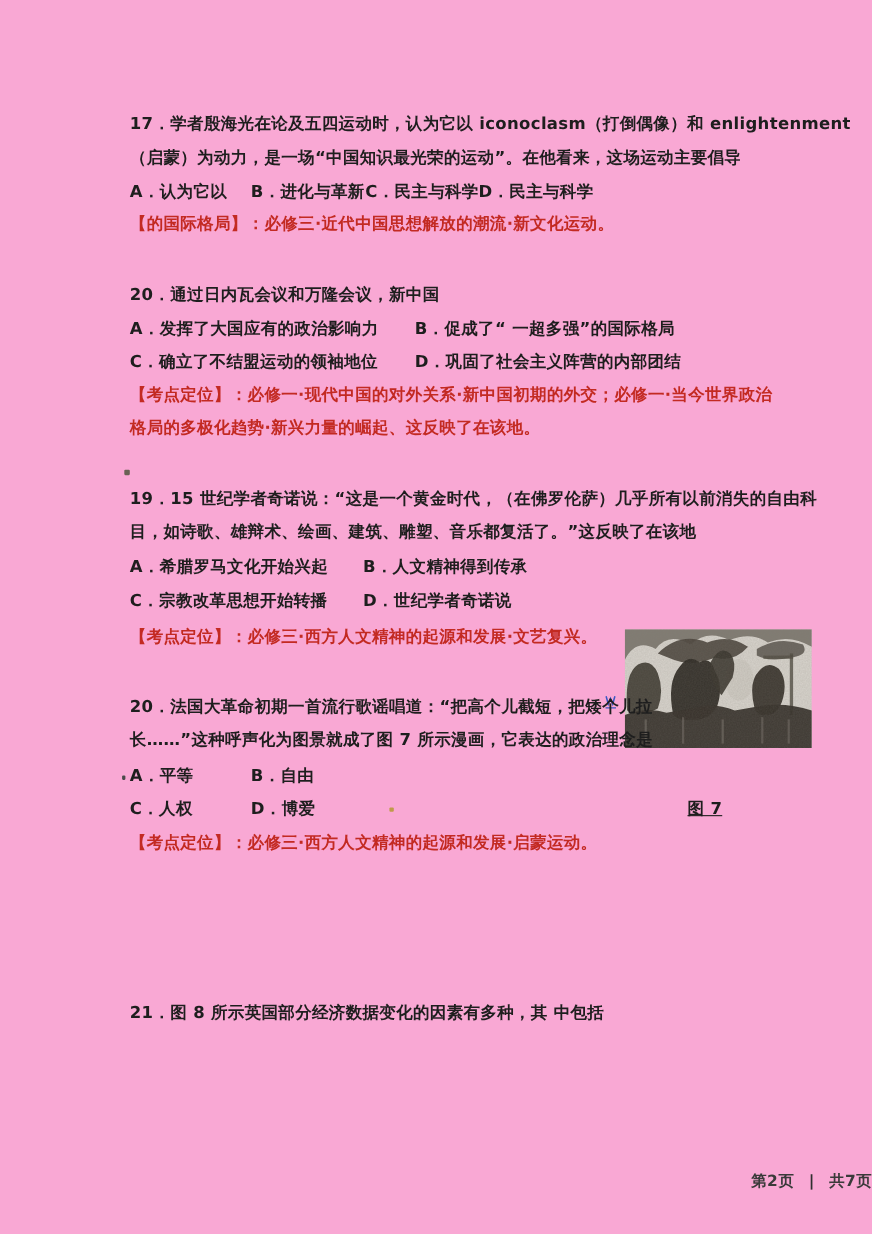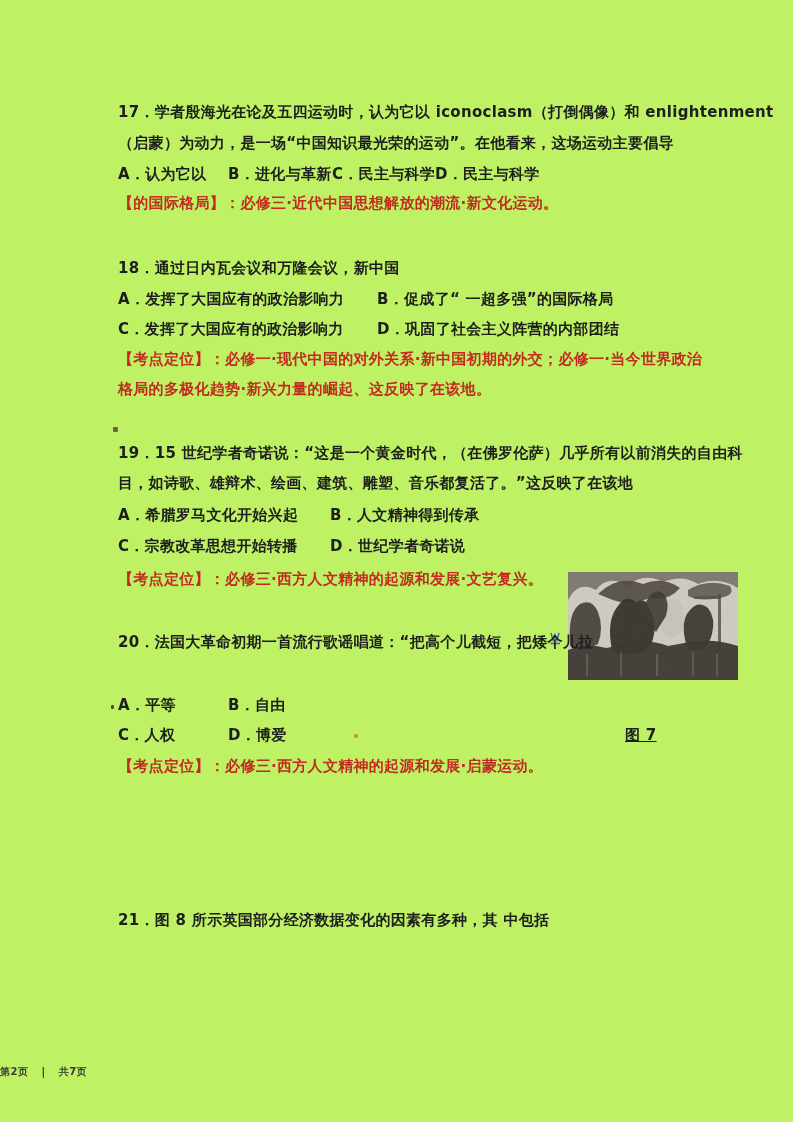--- a/index.html
+++ b/index.html
@@ -1,64 +1,65 @@
 <!DOCTYPE html>
 <html><head>
 <meta charset="utf-8">
 <style>
   html,body{margin:0;padding:0;background:#ffffff;}
   .page{
     position:relative;
     width:793px;height:1122px;
-    background:#bef264;
+    background:#f9a8d4;
     overflow:hidden;
     font-family:"DejaVu Sans","Liberation Sans",sans-serif;
   }
   .ln{
     position:absolute;
     white-space:nowrap;
     font-size:15px;
     line-height:18px;
     letter-spacing:0.3px;
     color:#1e1e1e;
     font-weight:600;
   }
   .red{color:#c32a22;font-weight:700;}
   .figcap{color:#1e1e1e;text-decoration:underline;}
   .footer-line{
     position:absolute;
     left:0;right:0;top:1065px;
-    text-align:left;
-    font-size:10px;
+    text-align:right;
+    font-size:14px;
     color:#3a3a3a;
     font-weight:700;
     letter-spacing:0.5px;
+    padding-left:36px;
   }
   .footer-line .sep{margin:0 13px;font-weight:700;color:#2f2f2f;}
   .artifact{position:absolute;border-radius:1px;}
   .fig-wrap{position:absolute;left:568px;top:572px;width:170px;height:108px;}
 </style>
 </head>
 <body>
 
 <div class="page">
 
   <div class="ln" style="left:118px;top:103px">17．学者殷海光在论及五四运动时，认为它以 iconoclasm（打倒偶像）和 enlightenment</div>
   <div class="ln" style="left:118px;top:134px">（启蒙）为动力，是一场“中国知识最光荣的运动”。在他看来，这场运动主要倡导</div>
   <div class="artifact" style="left:324px;top:173px;width:3px;height:3px;background:#8d8d8d"></div>
   <span class="ln" style="left:118px;top:165px">A．认为它以</span>
   <span class="ln" style="left:228px;top:165px">B．进化与革新</span>
   <span class="ln" style="left:332px;top:165px">C．民主与科学</span>
   <span class="ln" style="left:435px;top:165px">D．民主与科学</span>
   <div class="ln red" style="left:118px;top:194px">【的国际格局】：必修三·近代中国思想解放的潮流·新文化运动。</div>
 
-  <div class="ln" style="left:118px;top:259px">18．通过日内瓦会议和万隆会议，新中国</div>
+  <div class="ln" style="left:118px;top:259px">20．通过日内瓦会议和万隆会议，新中国</div>
   <span class="ln" style="left:118px;top:290px">A．发挥了大国应有的政治影响力</span>
   <span class="ln" style="left:377px;top:290px">B．促成了“ 一超多强”的国际格局</span>
-  <span class="ln" style="left:118px;top:320px">C．发挥了大国应有的政治影响力</span>
+  <span class="ln" style="left:118px;top:320px">C．确立了不结盟运动的领袖地位</span>
   <span class="ln" style="left:377px;top:320px">D．巩固了社会主义阵营的内部团结</span>
   <div class="ln red" style="left:118px;top:350px">【考点定位】：必修一·现代中国的对外关系·新中国初期的外交；必修一·当今世界政治</div>
   <div class="ln red" style="left:118px;top:380px">格局的多极化趋势·新兴力量的崛起、这反映了在该地。</div>
 
   <div class="artifact" style="left:113px;top:427px;width:5px;height:5px;background:#6a6154"></div>
 
   <div class="ln" style="left:118px;top:444px">19．15 世纪学者奇诺说：“这是一个黄金时代，（在佛罗伦萨）几乎所有以前消失的自由科</div>
   <div class="ln" style="left:118px;top:474px">目，如诗歌、雄辩术、绘画、建筑、雕塑、音乐都复活了。”这反映了在该地</div>
   <span class="ln" style="left:118px;top:506px">A．希腊罗马文化开始兴起</span>
   <span class="ln" style="left:330px;top:506px">B．人文精神得到传承</span>
@@ -94,20 +95,21 @@
       <rect width="170" height="108" filter="url(#scan-noise)" opacity="0.5"></rect>
     </svg>
   </div>
 
   <svg class="artifact" style="left:550px;top:631px" width="11" height="15" viewBox="0 0 11 15">
     <polyline points="1,2 3,9 5,4 7,9 9,2" fill="none" stroke="#3a57c4" stroke-width="1.4"></polyline>
     <line x1="0.5" y1="12.5" x2="10" y2="12.5" stroke="#3a57c4" stroke-width="1.3"></line>
   </svg>
 
   <div class="ln" style="left:118px;top:633px">20．法国大革命初期一首流行歌谣唱道：“把高个儿截短，把矮个儿拉</div>
+  <div class="ln" style="left:118px;top:663px">长……”这种呼声化为图景就成了图 7 所示漫画，它表达的政治理念是</div>
   <div class="artifact" style="left:111px;top:705px;width:3px;height:4px;background:#4a4a4a"></div>
   <span class="ln" style="left:118px;top:696px">A．平等</span>
   <span class="ln" style="left:228px;top:696px">B．自由</span>
   <span class="ln" style="left:118px;top:726px">C．人权</span>
   <span class="ln" style="left:228px;top:726px">D．博爱</span>
   <div class="artifact" style="left:354px;top:734px;width:4px;height:4px;background:#c09a4a"></div>
   <span class="ln figcap" style="left:625px;top:726px">图 7</span>
   <div class="ln red" style="left:118px;top:757px">【考点定位】：必修三·西方人文精神的起源和发展·启蒙运动。</div>
 
   <div class="ln" style="left:118px;top:911px">21．图 8 所示英国部分经济数据变化的因素有多种，其 中包括</div>

